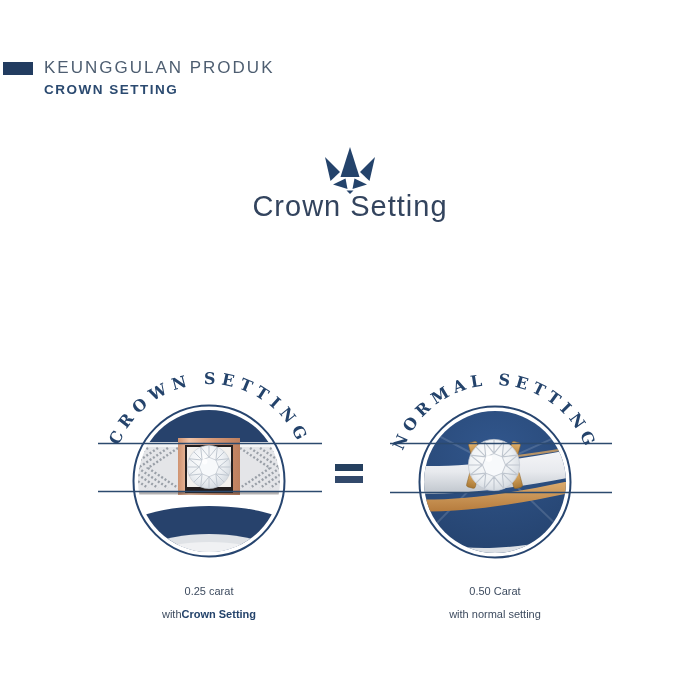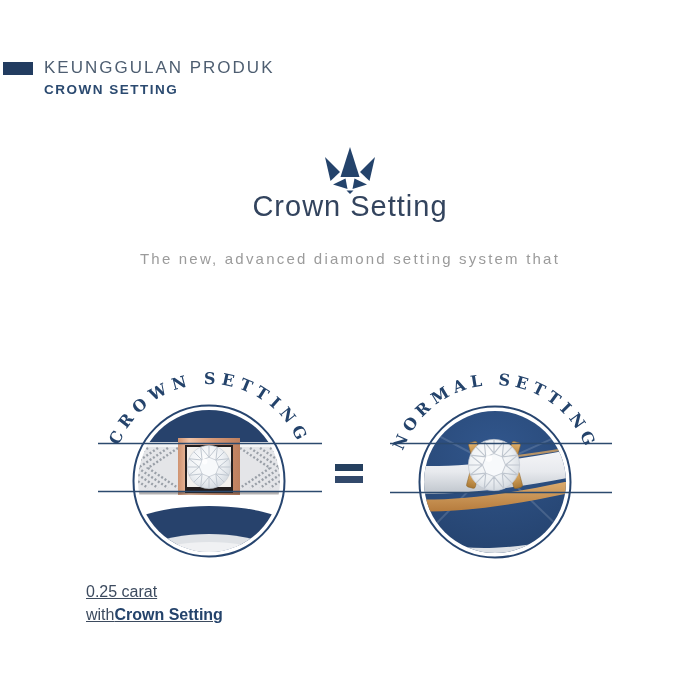--- a/index.html
+++ b/index.html
@@ -21,22 +21,22 @@
              font-size:15px;line-height:24.5px;color:#9b9b9b;letter-spacing:2.2px;}
 
   
   .cmp-svg{position:absolute;width:246px;height:206px;}
   #cmp-left{left:86px;top:362px;}
   #cmp-right{left:372px;top:362px;}
   .equals{position:absolute;left:335px;top:464px;width:28px;}
   .equals .bar{width:28px;height:7px;background:#25405f;margin-bottom:5px;}
   .equals .bar:last-child{background:#32496b;margin-bottom:0;}
 
-  .caption{position:absolute;width:246px;top:580px;
-           font-size:16px;color:#3d4b5f;line-height:23px;text-decoration:underline;}
+  .caption{position:absolute;width:246px;text-align:center;top:580px;
+           font-size:11px;color:#3d4b5f;line-height:23px;}
   #cap-left{left:86px;}
   #cap-right{left:372px;}
   .cap-bold{font-weight:bold;color:#24436b;}
   .cap-prefix{margin-right:0;}
 
   .arc-label{font-family:"DejaVu Serif",serif;font-weight:bold;fill:#24436b;}
 </style>
 </head>
 <body>
 
@@ -54,21 +54,20 @@
         <polygon points="54,10 39,25 48.5,34"></polygon>
         <polygon points="12,37.5 24.5,31.5 26.5,42"></polygon>
         <polygon points="46,37.5 33.5,31.5 31.5,42"></polygon>
         <polygon points="25.5,43.5 32.5,43.5 29,47"></polygon>
       </g>
     </svg>
   </div>
 
   <div class="hero-title">Crown Setting</div>
   <div class="hero-desc">
-    <div>The new, advanced diamond setting system that</div>
   </div>
 
   <svg width="0" height="0" style="position:absolute">
     <defs>
       <radialGradient id="dgrad" cx="0.42" cy="0.38" r="0.75">
         <stop offset="0" stop-color="#ffffff"></stop>
         <stop offset="0.55" stop-color="#eef1f4"></stop>
         <stop offset="1" stop-color="#c8cfd7"></stop>
       </radialGradient>
       <linearGradient id="goldFace" x1="0" y1="0" x2="1" y2="0">
@@ -191,14 +190,18 @@
       <textPath href="#arcR" startOffset="50%">NORMAL SETTING</textPath>
     </text>
   </svg>
 
   <div id="cap-left" class="caption">
     <div>0.25 carat</div>
     <div>
       <span class="cap-prefix">with</span><span class="cap-bold">Crown Setting</span>
     </div>
   </div>
+  <div id="cap-right" class="caption">
+    <div>0.50 Carat</div>
+    <div>with normal setting</div>
+  </div>
 
 </div>
 
 </body></html>

